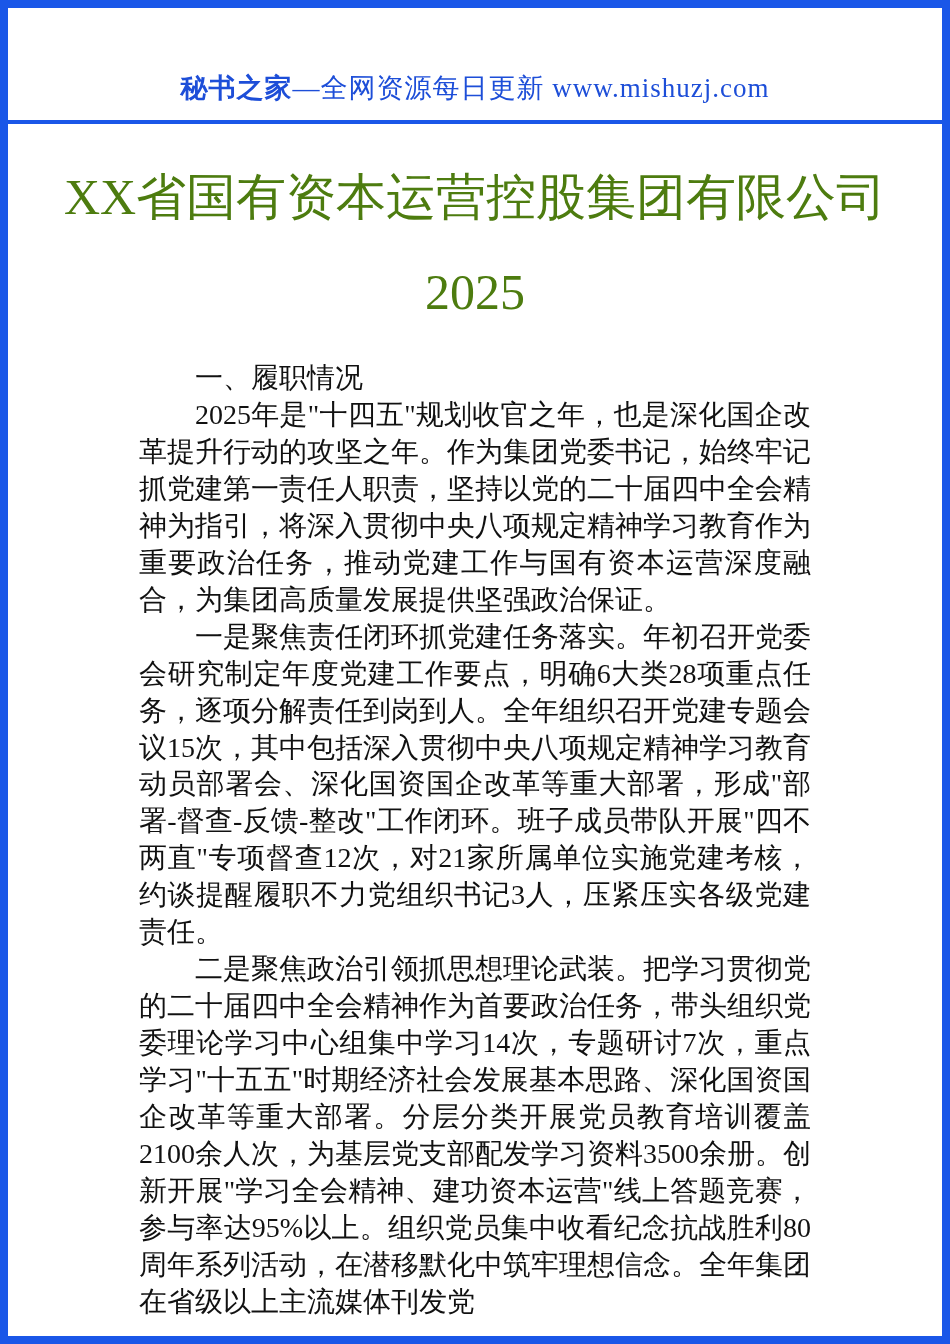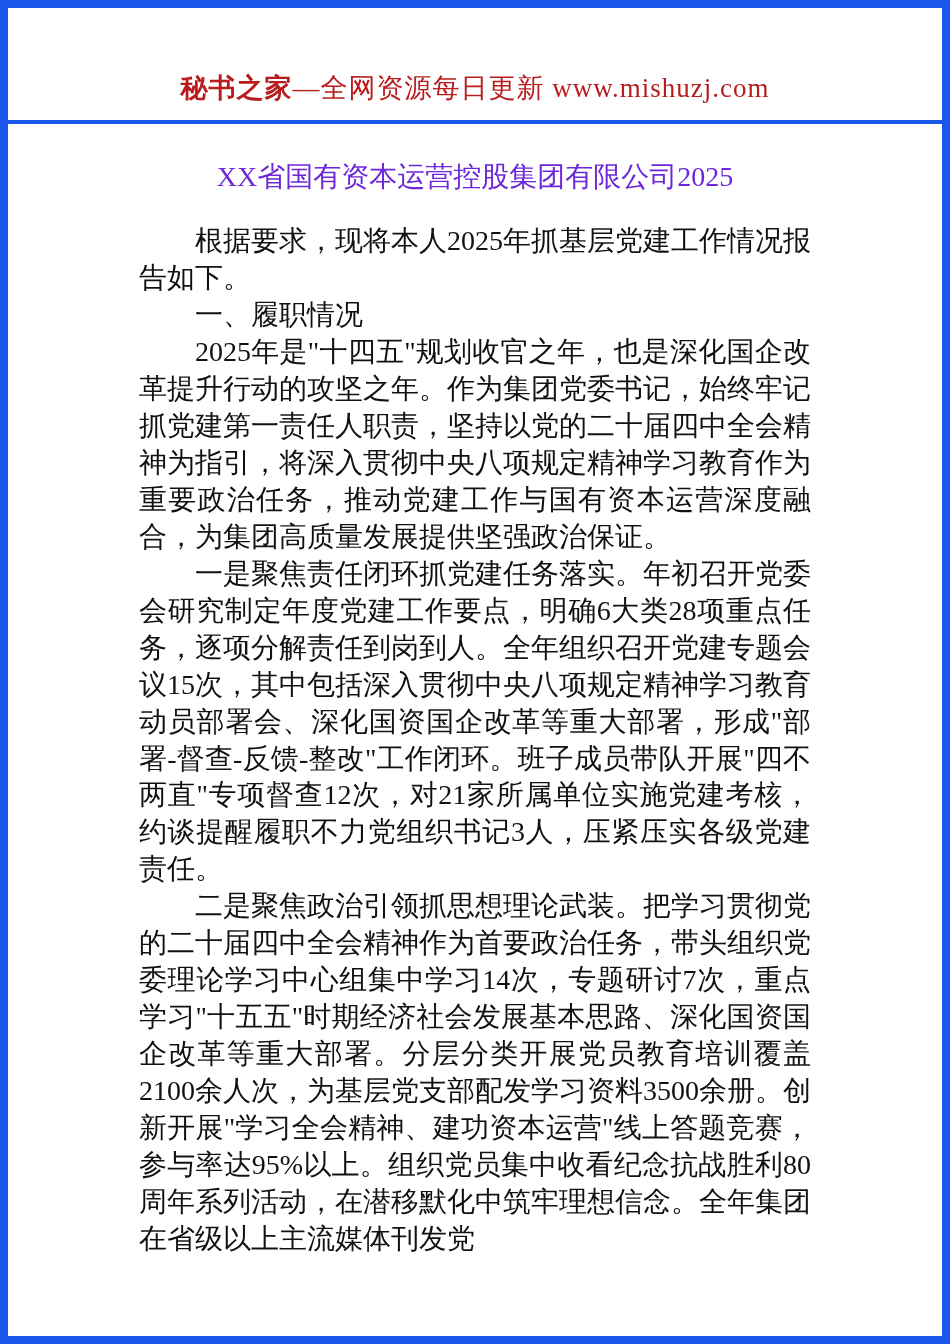--- a/index.html
+++ b/index.html
@@ -14,44 +14,44 @@
     box-sizing: border-box;
     border: 8px solid #1a57e8;
     background: #ffffff;
     overflow: hidden;
     font-family: "Liberation Serif", serif;
   }
   .header {
     margin-top: 62px;
     text-align: center;
     font-size: 27px;
-    color: #b91c1c;
+    color: #1d4ed8;
     letter-spacing: 1px;
   }
   .brand {
     font-weight: bold;
   }
   .tagline {
     font-weight: normal;
   }
   .url {
     font-weight: normal;
   }
   .header-rule {
     height: 4px;
     background: #1a57e8;
     margin-top: 14px;
   }
   .title {
     margin: 26px 40px 20px 40px;
     text-align: center;
-    font-size: 28px;
+    font-size: 50px;
     font-weight: 400;
     line-height: 1.9;
-    color: #6d28d9;
+    color: #4d7c0f;
   }
   .title-line {
     display: block;
   }
   .content {
     margin: 0 131px;
     font-size: 28px;
     line-height: 1.32;
     text-align: justify;
     color: #111111;
@@ -75,23 +75,20 @@
   </div>
 
   <div class="header-rule"></div>
 
   <h1 class="title">
     <span class="title-line">XX省国有资本运营控股集团有限公司2025</span>
   </h1>
 
   <div class="content">
 
-    <p class="para">
-      <span>根据要求，现将本人2025年抓基层党建工作情况报告如下。</span>
-    </p>
 
     <p class="para">
       <span>一、履职情况</span>
     </p>
 
     <p class="para">
       <span>2025年是"十四五"规划收官之年，也是深化国企改革提升行动的攻坚之年。作为集团党委书记，始终牢记抓党建第一责任人职责，坚持以党的二十届四中全会精神为指引，将深入贯彻中央八项规定精神学习教育作为重要政治任务，推动党建工作与国有资本运营深度融合，为集团高质量发展提供坚强政治保证。</span>
     </p>
 
     <p class="para">

